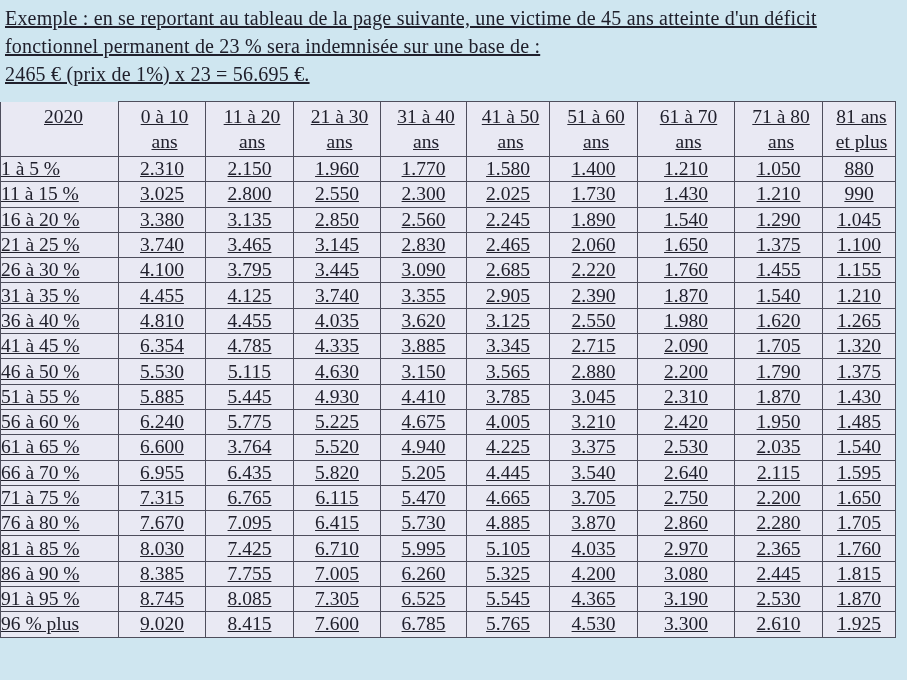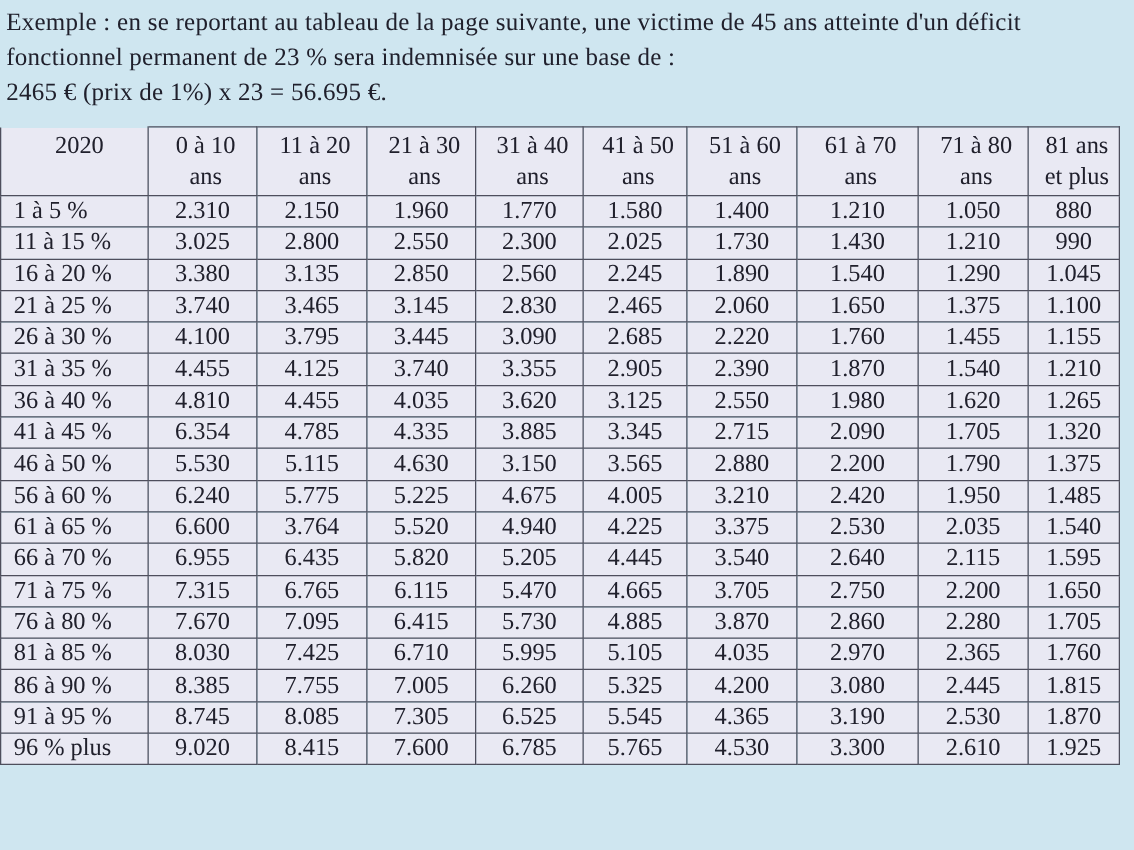--- a/index.html
+++ b/index.html
@@ -11,20 +11,21 @@
     height: 680px;
     overflow: hidden;
     background: #cfe6f0;
     font-family: "Liberation Serif", "DejaVu Serif", serif;
     color: #20202c;
   }
   .page {
     position: relative;
     width: 907px;
     height: 488px;
+    text-decoration: underline;
   }
   .example-text {
     padding: 4px 2px 0 5px;
     font-size: 20px;
     line-height: 28px;
     letter-spacing: 0.2px;
   }
   table.bareme {
     border-collapse: collapse;
     table-layout: fixed;
@@ -51,21 +52,20 @@
     border-top: none;
     padding-left: 11px;
   }
   table.bareme tbody td {
     height: 24.3px;
     padding: 0;
     line-height: 24px;
   }
   table.bareme tbody td.row-label {
     text-align: left;
-    padding-left: 10px;
   }
   table.bareme tbody td.cell-value {
     text-align: center;
   }
 </style>
 </head>
 <body>
 
 <div class="page">
 
@@ -205,20 +205,32 @@
           <td class="cell-value">5.115</td>
           <td class="cell-value">4.630</td>
           <td class="cell-value">3.150</td>
           <td class="cell-value">3.565</td>
           <td class="cell-value">2.880</td>
           <td class="cell-value">2.200</td>
           <td class="cell-value">1.790</td>
           <td class="cell-value">1.375</td>
         </tr>
         <tr>
+          <td class="row-label">51 à 55 %</td>
+          <td class="cell-value">5.885</td>
+          <td class="cell-value">5.445</td>
+          <td class="cell-value">4.930</td>
+          <td class="cell-value">4.410</td>
+          <td class="cell-value">3.785</td>
+          <td class="cell-value">3.045</td>
+          <td class="cell-value">2.310</td>
+          <td class="cell-value">1.870</td>
+          <td class="cell-value">1.430</td>
+        </tr>
+        <tr>
           <td class="row-label">56 à 60 %</td>
           <td class="cell-value">6.240</td>
           <td class="cell-value">5.775</td>
           <td class="cell-value">5.225</td>
           <td class="cell-value">4.675</td>
           <td class="cell-value">4.005</td>
           <td class="cell-value">3.210</td>
           <td class="cell-value">2.420</td>
           <td class="cell-value">1.950</td>
           <td class="cell-value">1.485</td>

